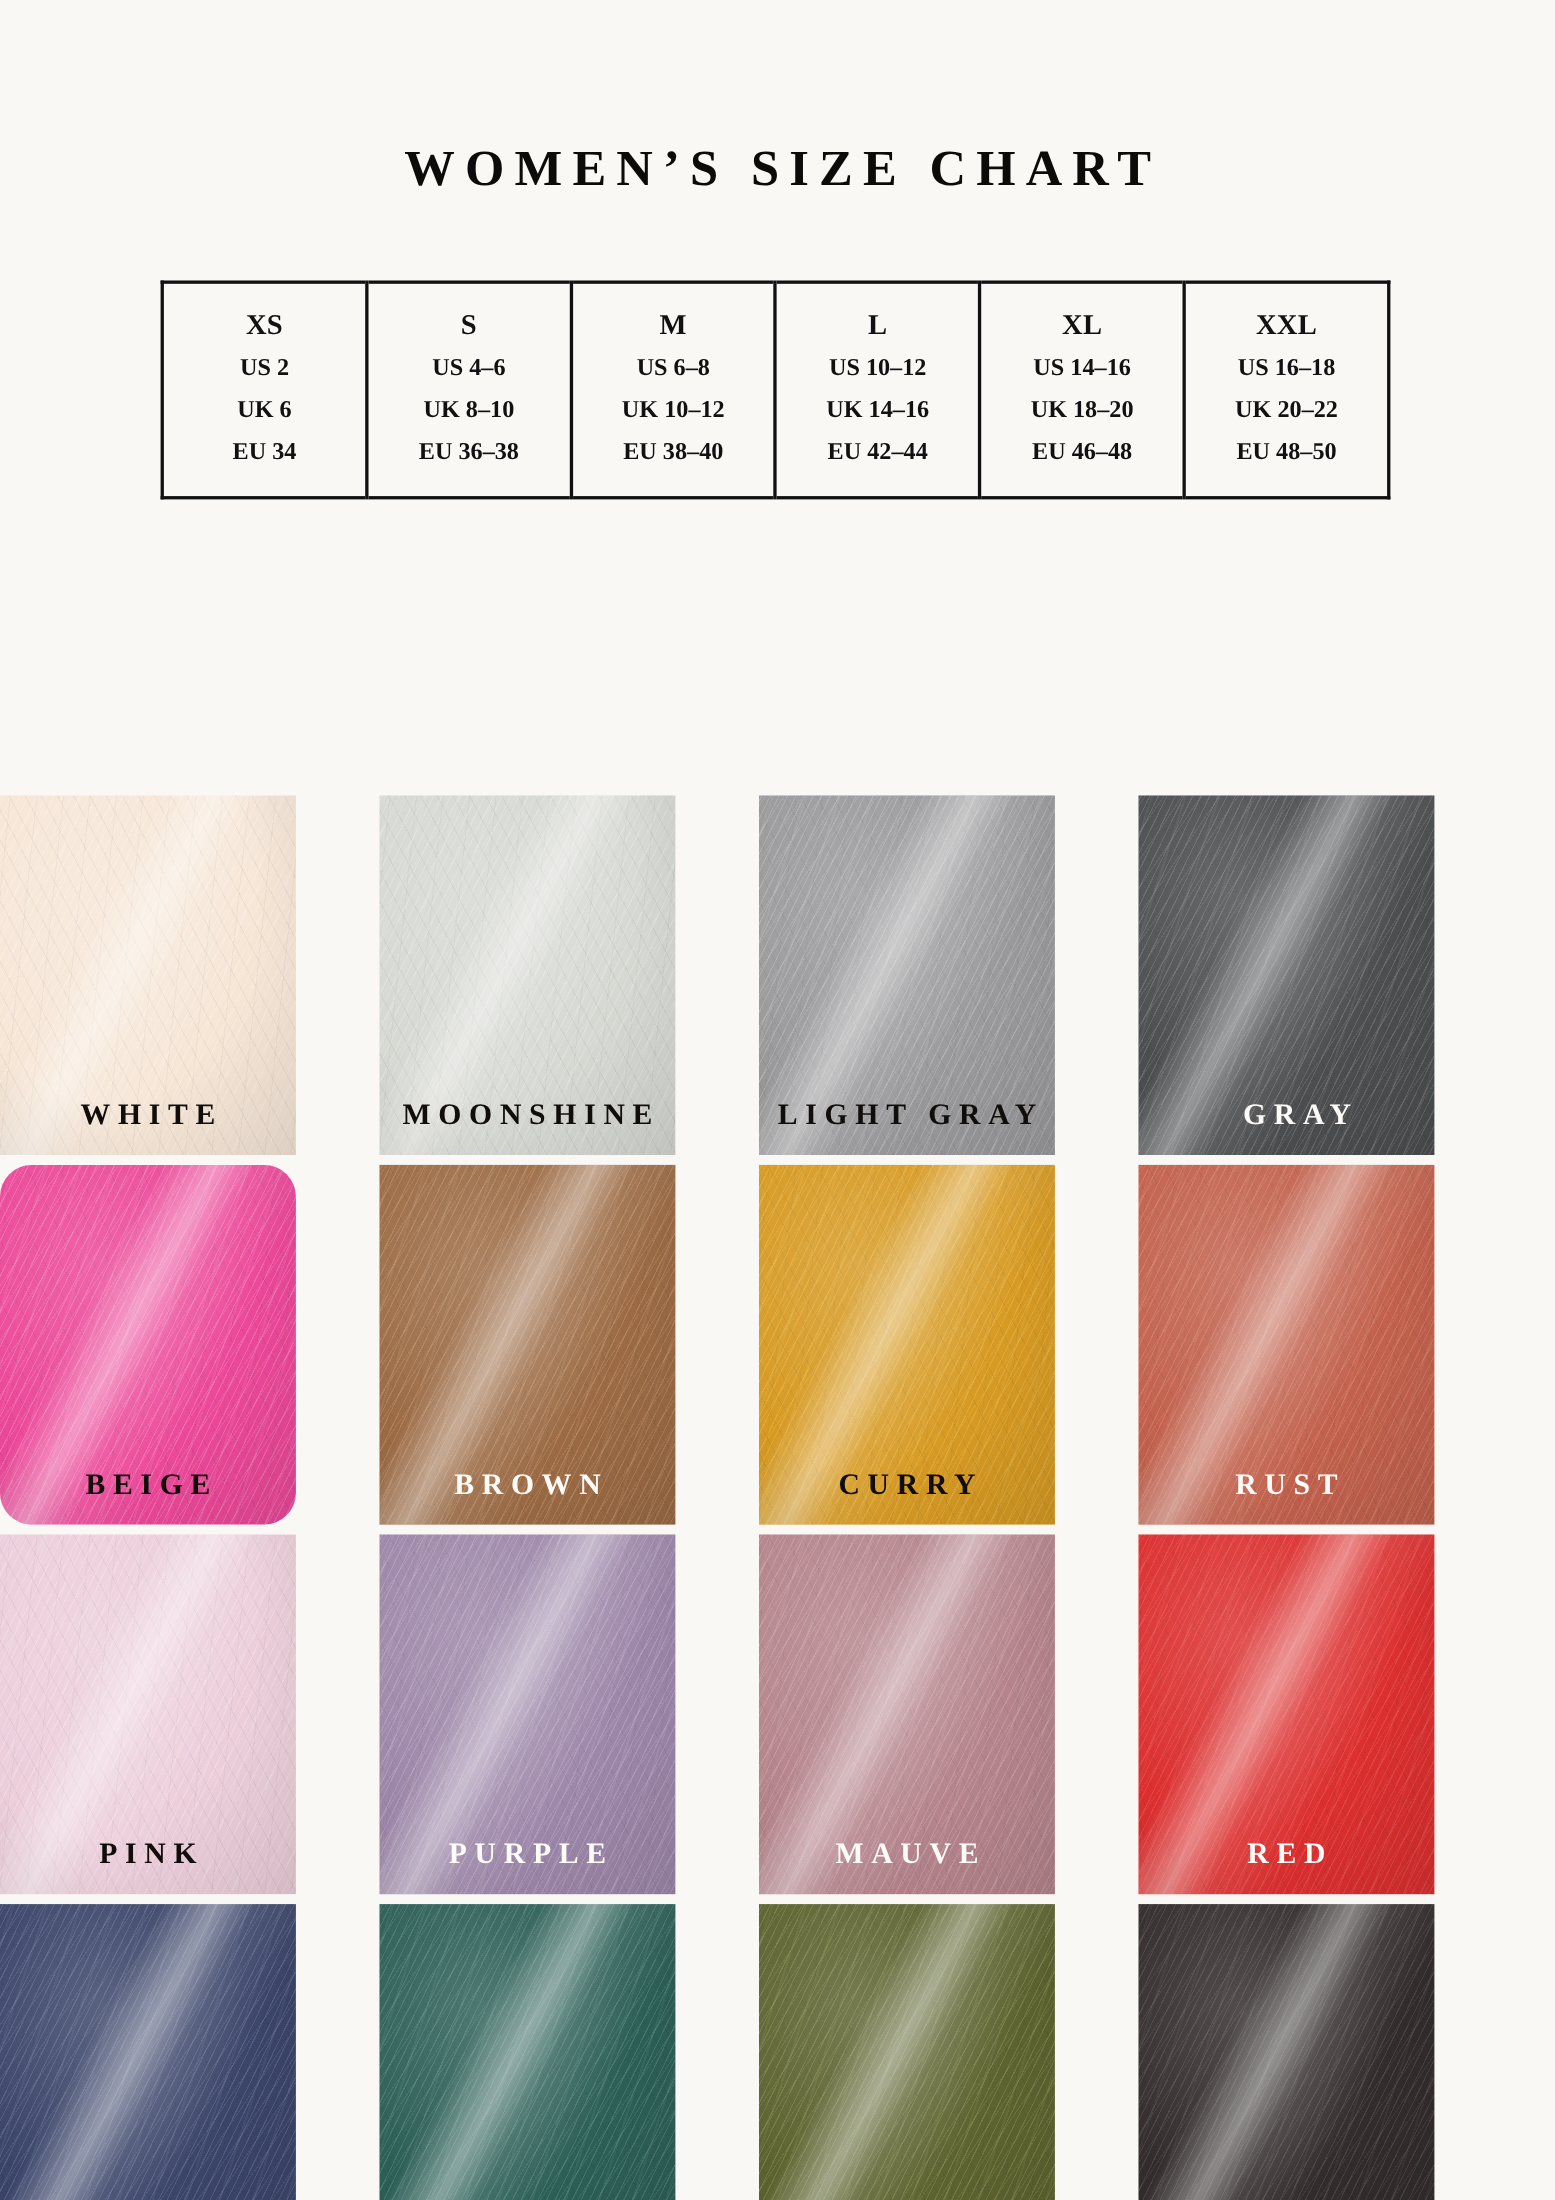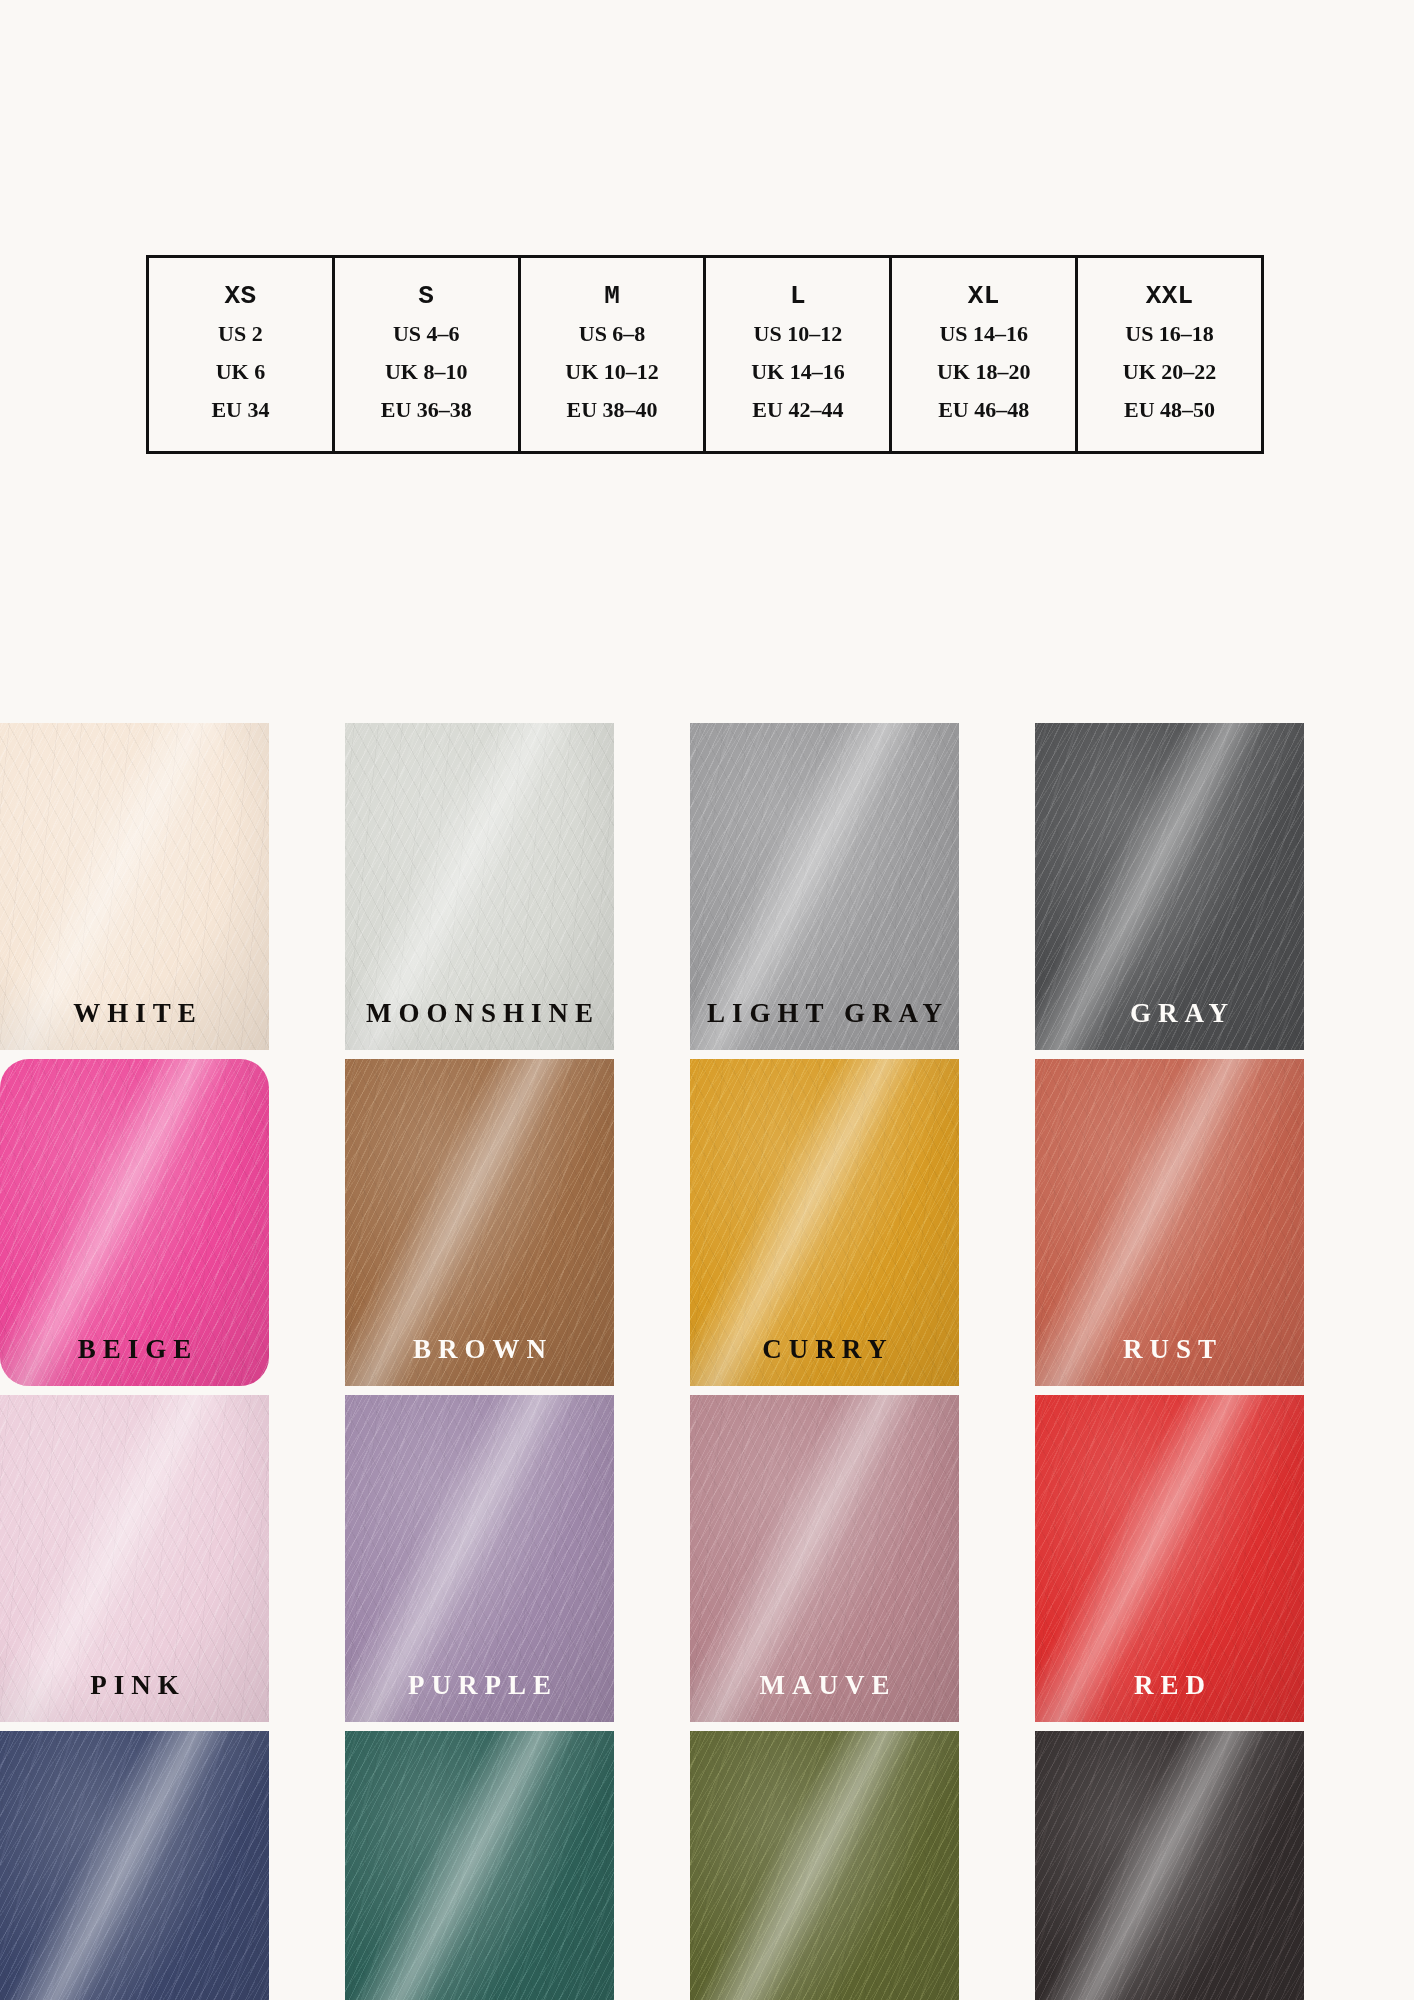--- a/index.html
+++ b/index.html
@@ -68,21 +68,20 @@
   #size-table td:first-child { border-left: none; }
   #size-table td:last-child  { border-right: none; }
 
   .size-name {
     display: block;
     font-size: 26px;
     font-weight: 700;
     line-height: 38px;
     color: #111;
     letter-spacing: 0.01em;
-    font-family: Liberation Mono, monospace;
   }
   .size-line {
     display: block;
     font-size: 22px;
     font-weight: 700;
     line-height: 38px;
     color: #111;
   }
 
   
@@ -156,20 +155,21 @@
     z-index: 5;
   }
   .swatch-label.dark  { color: #100d0b; }
   .swatch-label.light { color: #fdfbf8; }
 </style>
 </head>
 <body>
 
 <div class="page">
 
+  <h1 class="heading" id="size-chart-title">WOMEN’S SIZE CHART</h1>
 
   <table id="size-table">
     <tbody>
       <tr>
         <td>
           <span class="size-name">XS</span>
           <span class="size-line">US 2</span>
           <span class="size-line">UK 6</span>
           <span class="size-line">EU 34</span>
         </td>

